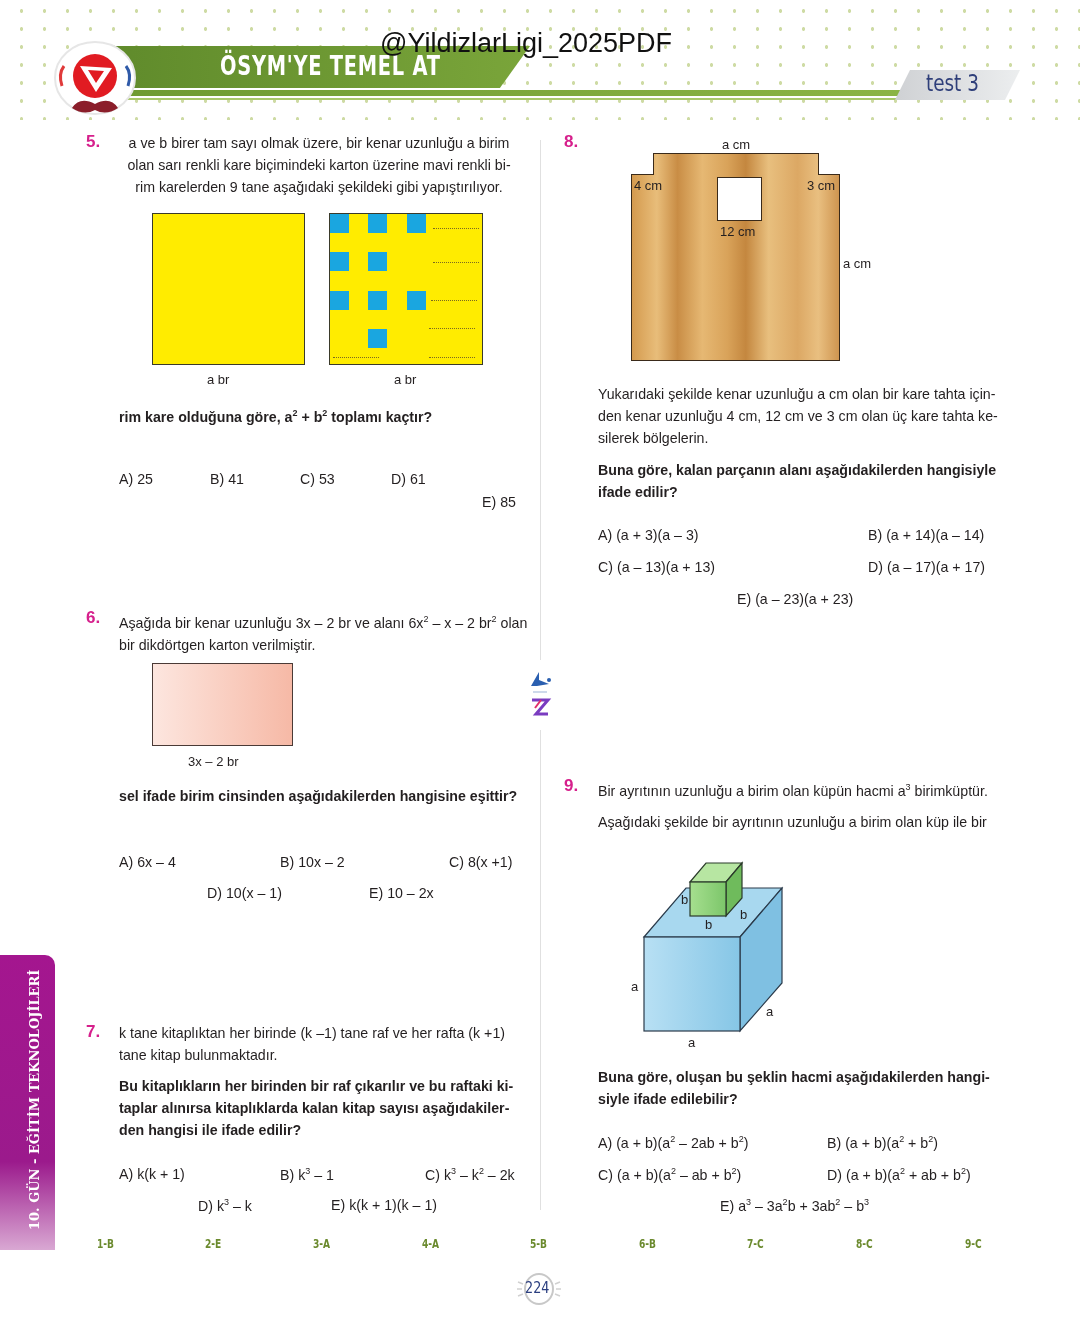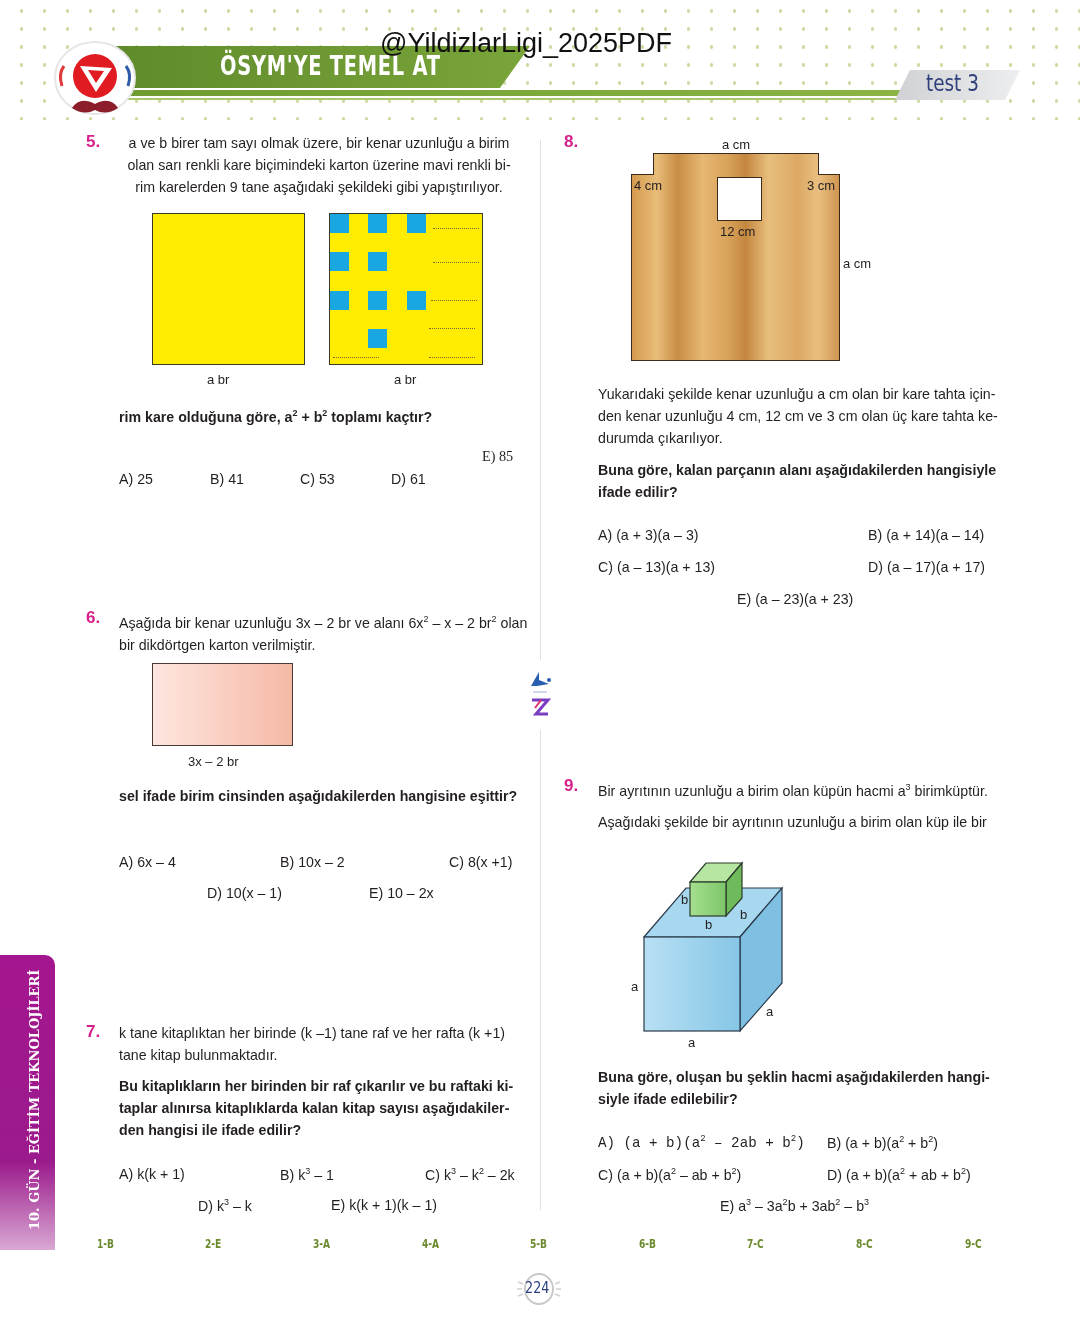--- a/index.html
+++ b/index.html
@@ -108,21 +108,21 @@
 <div class="fig-label" style="left:207px;top:372px;">a br</div>
 <div class="fig-label" style="left:394px;top:372px;">a br</div>
 
 <div class="text bold" style="left:119px;top:402px;width:410px;">
   <div><span>rim kare olduğuna göre,  a</span><sup>2</sup><span> + b</span><sup>2</sup><span>  toplamı kaçtır?</span></div>
 </div>
 <div class="opt" style="left:119px;top:471px;">A) 25</div>
 <div class="opt" style="left:210px;top:471px;">B) 41</div>
 <div class="opt" style="left:300px;top:471px;">C) 53</div>
 <div class="opt" style="left:391px;top:471px;">D) 61</div>
-<div class="opt" style="left:482px;top:448px;font-family:Liberation Serif, serif;">E) 85</div>
+<div class="opt" style="left:482px;top:494px;">E) 85</div>
 
 <div class="qnum" style="left:86px;top:608px;">6.</div>
 <div class="text" style="left:119px;top:608px;width:410px;">
   <div><span>Aşağıda bir kenar uzunluğu 3x – 2 br ve alanı 6x</span><sup>2</sup><span> – x – 2 br</span><sup>2</sup><span> olan</span></div>
   <div>bir dikdörtgen karton verilmiştir.</div>
 </div>
 <div style="position:absolute;left:152px;top:663px;width:141px;height:83px;background:linear-gradient(90deg,#fde6df,#f6b9a6);border:1.5px solid #4a3a36;"></div>
 <div class="fig-label" style="left:188px;top:754px;">3x – 2  br</div>
 <div class="text bold" style="left:119px;top:785px;width:410px;">
   <div>sel ifade birim cinsinden aşağıdakilerden hangisine eşittir?</div>
@@ -157,21 +157,21 @@
 </div>
 <div class="fig-label" style="left:722px;top:137px;">a cm</div>
 <div class="fig-label" style="left:634px;top:178px;">4 cm</div>
 <div class="fig-label" style="left:807px;top:178px;">3 cm</div>
 <div class="fig-label" style="left:720px;top:224px;">12 cm</div>
 <div class="fig-label" style="left:843px;top:256px;">a cm</div>
 
 <div class="text" style="left:598px;top:383px;width:410px;">
   <div>Yukarıdaki şekilde kenar uzunluğu a cm olan bir kare tahta için-</div>
   <div>den kenar uzunluğu 4 cm, 12 cm ve 3 cm olan üç kare tahta ke-</div>
-  <div>durumda çıkarılıyor.</div>
+  <div>silerek bölgelerin.</div>
 </div>
 <div class="text bold" style="left:598px;top:459px;width:410px;">
   <div>Buna göre, kalan parçanın alanı aşağıdakilerden hangisiyle</div>
   <div>ifade edilir?</div>
 </div>
 <div class="opt" style="left:598px;top:527px;">A) (a + 3)(a – 3)</div>
 <div class="opt" style="left:868px;top:527px;">B)  (a + 14)(a – 14)</div>
 <div class="opt" style="left:598px;top:559px;">C) (a – 13)(a + 13)</div>
 <div class="opt" style="left:868px;top:559px;text-align:center;">D)  (a – 17)(a + 17)</div>
 <div class="opt" style="left:737px;top:591px;">E)  (a – 23)(a + 23)</div>
@@ -204,21 +204,21 @@
 <div class="fig-label" style="left:705px;top:917px;">b</div>
 <div class="fig-label" style="left:740px;top:907px;">b</div>
 <div class="fig-label" style="left:631px;top:979px;">a</div>
 <div class="fig-label" style="left:766px;top:1004px;">a</div>
 <div class="fig-label" style="left:688px;top:1035px;">a</div>
 
 <div class="text bold" style="left:598px;top:1066px;width:410px;">
   <div>Buna göre, oluşan bu şeklin hacmi aşağıdakilerden hangi-</div>
   <div>siyle ifade edilebilir?</div>
 </div>
-<div class="opt" style="left:598px;top:1134px;font-family:Liberation Mono, monospace;"><span>A)  (a + b)(a</span><sup>2</sup><span> – 2ab + b</span><sup>2</sup><span>)</span></div>
+<div class="opt" style="left:598px;top:1134px;"><span>A)  (a + b)(a</span><sup>2</sup><span> – 2ab + b</span><sup>2</sup><span>)</span></div>
 <div class="opt" style="left:827px;top:1134px;"><span>B)  (a + b)(a</span><sup>2</sup><span> + b</span><sup>2</sup><span>)</span></div>
 <div class="opt" style="left:598px;top:1166px;"><span>C)  (a + b)(a</span><sup>2</sup><span> – ab + b</span><sup>2</sup><span>)</span></div>
 <div class="opt" style="left:827px;top:1166px;"><span>D)  (a + b)(a</span><sup>2</sup><span> + ab + b</span><sup>2</sup><span>)</span></div>
 <div class="opt" style="left:720px;top:1197px;"><span>E) a</span><sup>3</sup><span> – 3a</span><sup>2</sup><span>b + 3ab</span><sup>2</sup><span> – b</span><sup>3</sup></div>
 
 <div class="side-tab"></div>
 <div class="side-text">10. GÜN - EĞİTİM TEKNOLOJİLERİ</div>
 
 <div class="answers">
   <div class="ans" style="left:97px;">1-B</div>

